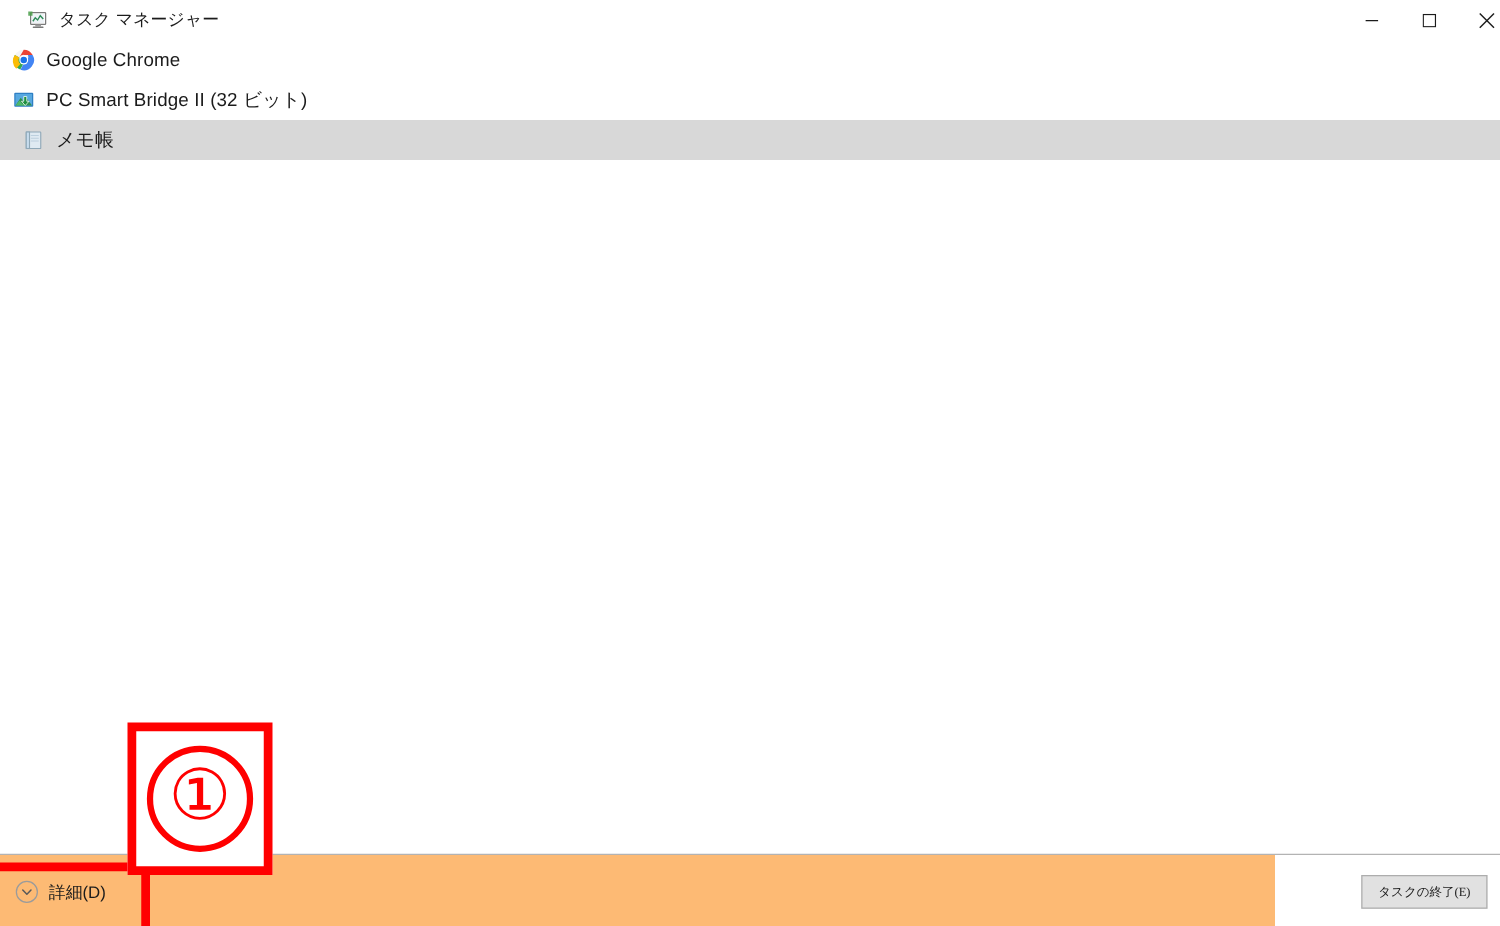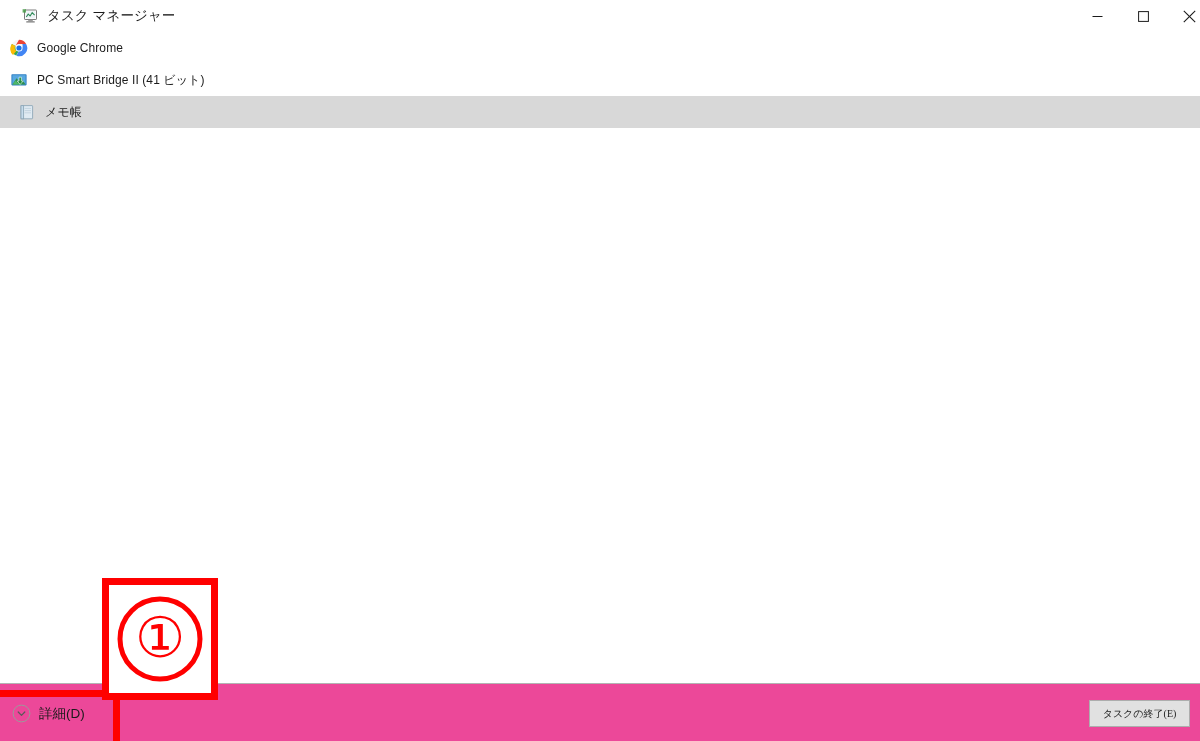--- a/index.html
+++ b/index.html
@@ -75,43 +75,43 @@
     gap: 9px;
     background: transparent;
   }
   .proc-row.selected { background: #d8d8d8; padding-left: 18px; }
   .proc-icon {
     width: 18px; height: 18px;
     display: block;
     flex: 0 0 18px;
   }
   .proc-label {
-    font-size: 12px;
+    font-size: 15px;
     color: #1b1b1b;
     white-space: nowrap;
     letter-spacing: 0.1px;
   }
 
   
   .separator {
     position: absolute;
     left: 0;
     top: 683px;
     width: 1200px;
     height: 1px;
     background: #b3b3b3;
   }
 
   
   .footer {
     position: absolute;
     left: 0; top: 684px;
-    width: 1200px;
+    width: 1020px;
     height: 57px;
-    background: #ec4899;
+    background: #fdba74;
   }
   .details-btn {
     position: absolute;
     left: 10px;
     top: 18px;
     display: flex;
     align-items: center;
     gap: 8px;
     background: transparent;
     border: none;
@@ -241,21 +241,21 @@
     <div class="proc-row">
       <span>
         <svg class="proc-icon" viewBox="0 0 18 18" xmlns="http://www.w3.org/2000/svg">
           <rect x="1.4" y="3.2" width="15.2" height="11.2" rx="0.8" fill="#2f7fc4"></rect>
           <rect x="2.4" y="4.2" width="13.2" height="9.2" fill="#57a8e0"></rect>
           <path d="M2.4 13.4 L6.6 7.2 L9.6 11.0 L11.8 8.2 L15.6 13.4 Z" fill="#2f8f4f"></path>
           <path d="M2.4 13.4 L5.6 9.4 L8.0 12.2 L9.4 10.6 L11.8 13.4 Z" fill="#4fb86a"></path>
           <path d="M9.0 6.2 L11.4 6.2 L11.4 10.0 L13.2 10.0 L10.2 13.4 L7.2 10.0 L9.0 10.0 Z" fill="#1f8f3f" stroke="#ffffff" stroke-width="0.6"></path>
         </svg>
       </span>
-      <span class="proc-label">PC Smart Bridge II (41 ビット)</span>
+      <span class="proc-label">PC Smart Bridge II (32 ビット)</span>
     </div>
 
     <div class="proc-row selected">
       <span>
         <svg class="proc-icon" viewBox="0 0 18 18" xmlns="http://www.w3.org/2000/svg">
           <rect x="3.0" y="2.6" width="11.6" height="13.2" rx="0.5" fill="#dfeaf2" stroke="#8fa8b8" stroke-width="0.9"></rect>
           <rect x="3.0" y="2.6" width="2.6" height="13.2" fill="#c7dced" stroke="#8fa8b8" stroke-width="0.9"></rect>
           <line x1="6.6" y1="5.4" x2="13.0" y2="5.4" stroke="#b8ccda" stroke-width="0.7"></line>
           <line x1="6.6" y1="7.6" x2="13.0" y2="7.6" stroke="#b8ccda" stroke-width="0.7"></line>
           <line x1="6.6" y1="9.8" x2="13.0" y2="9.8" stroke="#b8ccda" stroke-width="0.7"></line>

